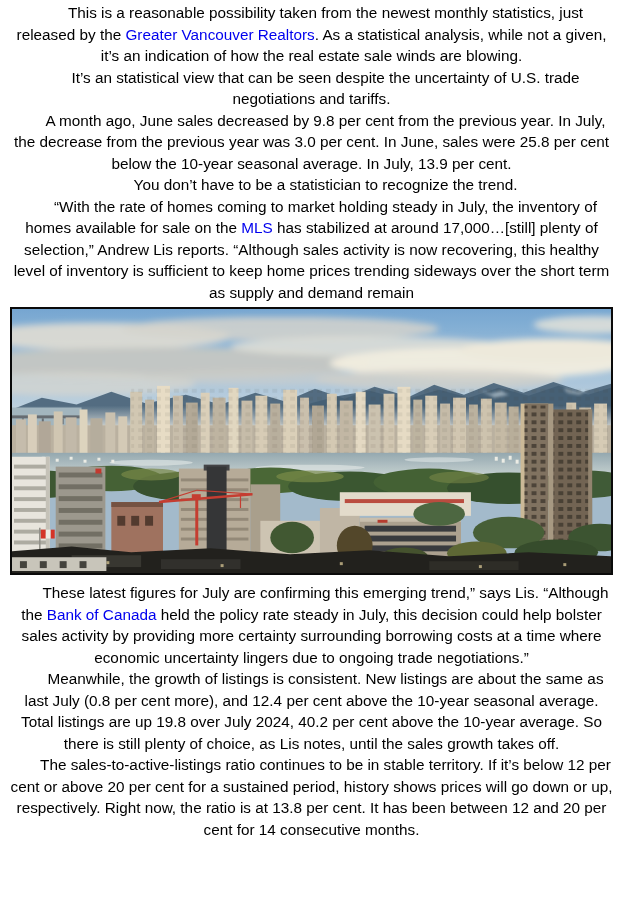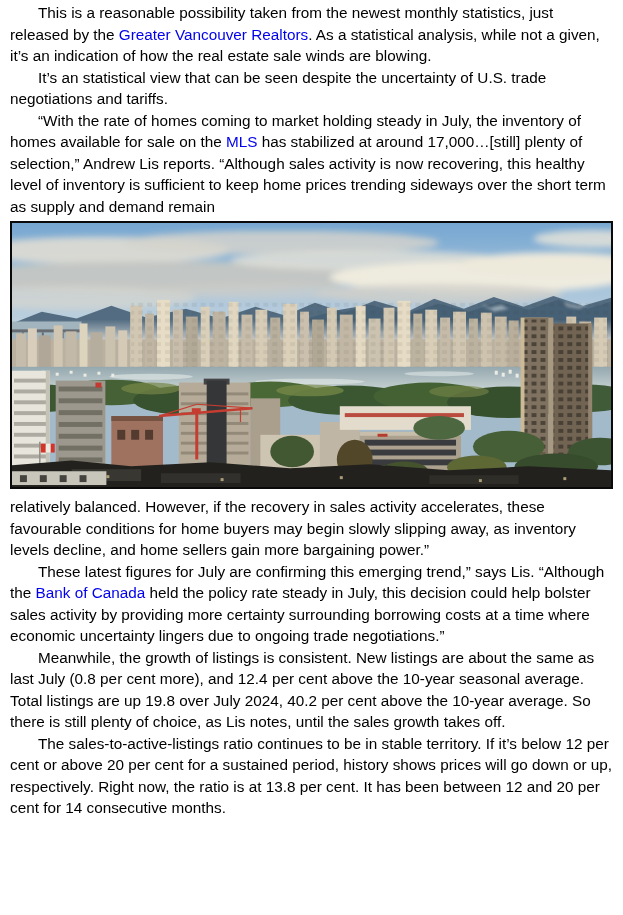--- a/index.html
+++ b/index.html
@@ -11,21 +11,21 @@
     font-family: "Liberation Sans", sans-serif;
     font-size: 15.3px;
     line-height: 21.5px;
     color: #000000;
     height: 915px;
     overflow: hidden;
   }
   .article {
     padding: 2px 10px 0 10px;
   }
-  .para { margin: 0; }
+  .para { margin: 0; text-align: center; }
   .para.indent { text-indent: 28px; }
   a.link {
     color: var(--link-color, #0000EE);
     text-decoration: none;
     cursor: pointer;
   }
   figure.photo {
     margin: 4px 0 7px 0;
     width: 599px;
   }
@@ -39,20 +39,22 @@
   .photo-frame svg { display: block; }
 </style>
 </head>
 <body style="background: rgb(255, 255, 255); color: rgb(0, 0, 0);">
 
 <div class="article">
 
   <div>
       <p class="para indent"><span>This is a reasonable possibility taken from the newest monthly statistics, just released by the </span><a href="#" class="link">Greater Vancouver Realtors</a><span>. As a statistical analysis, while not a given, it’s an indication of how the real estate sale winds are blowing.</span></p>
       <p class="para indent"><span>It’s an statistical view that can be seen despite the uncertainty of U.S. trade negotiations and tariffs.</span></p>
+      <p class="para indent"><span>A month ago, June sales decreased by 9.8 per cent from the previous year. In July, the decrease from the previous year was 3.0 per cent. In June, sales were 25.8 per cent below the 10-year seasonal average. In July, 13.9 per cent.</span></p>
+      <p class="para indent"><span>You don’t have to be a statistician to recognize the trend.</span></p>
       <p class="para indent"><span>“With the rate of homes coming to market holding steady in July, the inventory of homes available for sale on the </span><a href="#" class="link">MLS</a><span> has stabilized at around 17,000…[still] plenty of selection,” Andrew Lis reports. “Although sales activity is now recovering, this healthy level of inventory is sufficient to keep home prices trending sideways over the short term as supply and demand remain</span></p>
     </div>
 
   <figure class="photo" aria-label="Aerial view of downtown Vancouver skyline at golden hour: blue sky with cloud bands, North Shore mountains, highrise towers, False Creek water with marinas, green treed park, foreground office buildings with a red construction crane and a dark brown twin-slab tower">
     <div class="photo-frame">
       <svg width="599" height="264" viewBox="0 0 603 268" preserveAspectRatio="none" xmlns="http://www.w3.org/2000/svg">
         <defs>
           <linearGradient id="sky" x1="0" y1="0" x2="0" y2="1">
             <stop offset="0" stop-color="#6FA3D2"></stop>
             <stop offset="0.5" stop-color="#9FC0DC"></stop>
@@ -318,19 +320,18 @@
               <rect x="68" y="256" width="7" height="7"></rect>
           </g>
         </g>
 
         <rect x="0" y="0" width="603" height="268" fill="#FFE9C0" opacity="0.05"></rect>
       </svg>
     </div>
   </figure>
 
   <div>
-      <p class="para"><span>relatively balanced. However, if the recovery in sales activity accelerates, these favourable conditions for home buyers may begin slowly slipping away, as inventory levels decline, and home sellers gain more bargaining power.”</span></p>
       <p class="para indent"><span>These latest figures for July are confirming this emerging trend,” says Lis. “Although the </span><a href="#" class="link">Bank of Canada</a><span> held the policy rate steady in July, this decision could help bolster sales activity by providing more certainty surrounding borrowing costs at a time where economic uncertainty lingers due to ongoing trade negotiations.”</span></p>
       <p class="para indent"><span>Meanwhile, the growth of listings is consistent. New listings are about the same as last July (0.8 per cent more), and 12.4 per cent above the 10-year seasonal average. Total listings are up 19.8 over July 2024, 40.2 per cent above the 10-year average. So there is still plenty of choice, as Lis notes, until the sales growth takes off.</span></p>
       <p class="para indent"><span>The sales-to-active-listings ratio continues to be in stable territory. If it’s below 12 per cent or above 20 per cent for a sustained period, history shows prices will go down or up, respectively. Right now, the ratio is at 13.8 per cent. It has been between 12 and 20 per cent for 14 consecutive months.</span></p>
     </div>
 
 </div>
 
 </body></html>

